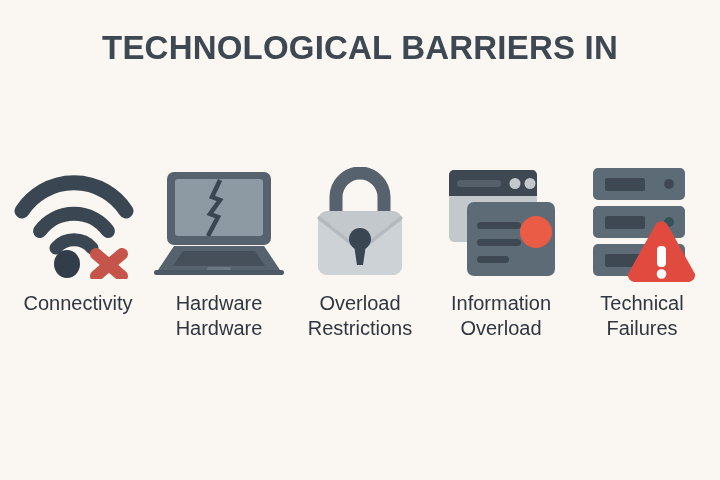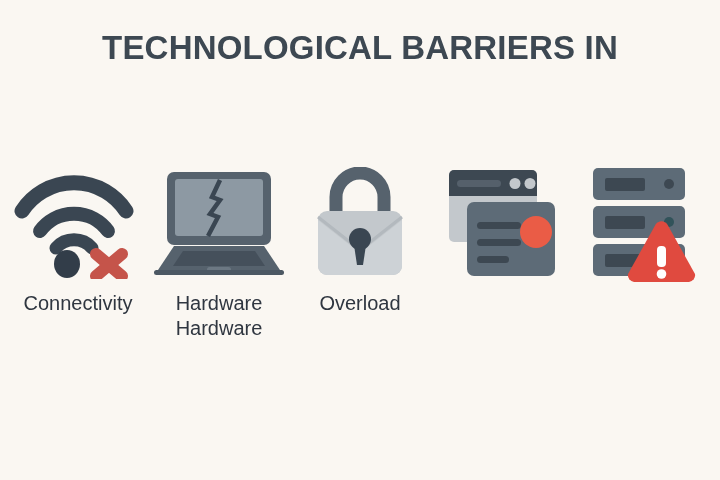--- a/index.html
+++ b/index.html
@@ -167,20 +167,21 @@
 
             <path d="M10 50 L52 83 L94 50" fill="none" stroke="#b3b9be" stroke-width="3"></path>
 
             <circle cx="52" cy="72" r="11" fill="#3a4652"></circle>
             <path d="M46 78 L58 78 L55 98 L49 98 Z" fill="#3a4652"></path>
           </svg>
         </div>
       </div>
       <div class="label">
         <span>Overload</span>
+        <span class="l2">Restrictions</span>
       </div>
     </div>
 
     <div class="item">
       <div class="icon-wrap">
         <div class="windows">
           <svg width="120" height="114" viewBox="0 0 120 114" xmlns="http://www.w3.org/2000/svg">
 
             <rect x="8" y="4" width="88" height="72" rx="5" fill="#c3c8cc"></rect>
 
@@ -194,20 +195,24 @@
             <rect x="26" y="36" width="88" height="74" rx="7" fill="#5d6b77"></rect>
 
             <rect x="36" y="56" width="44" height="7" rx="3.5" fill="#3d4852"></rect>
             <rect x="36" y="73" width="44" height="7" rx="3.5" fill="#3d4852"></rect>
             <rect x="36" y="90" width="32" height="7" rx="3.5" fill="#3d4852"></rect>
 
             <circle cx="95" cy="66" r="16" fill="#ea5c46"></circle>
           </svg>
         </div>
       </div>
+      <div class="label">
+        <span>Information</span>
+        <span class="l2">Overload</span>
+      </div>
     </div>
 
     <div class="item">
       <div class="icon-wrap">
         <div class="server">
           <svg width="118" height="118" viewBox="0 0 118 118" xmlns="http://www.w3.org/2000/svg">
 
             <rect x="10" y="4" width="92" height="32" rx="5" fill="#5d6b77"></rect>
             <rect x="22" y="14" width="40" height="13" rx="2" fill="#3d4852"></rect>
             <circle cx="86" cy="20" r="5" fill="#3d4852"></circle>
@@ -220,16 +225,20 @@
             <rect x="22" y="90" width="40" height="13" rx="2" fill="#3d4852"></rect>
 
             <path d="M76 58 L113 112 A6 6 0 0 1 108 117 L44 117 A6 6 0 0 1 39 108 Z" fill="none"></path>
             <path d="M72.6 60.5 A7 7 0 0 1 84.4 60.5 L112 110 A7 7 0 0 1 106 118 L51 118 A7 7 0 0 1 45 110 Z" fill="#e04a3f"></path>
 
             <rect x="74" y="82" width="9" height="21" rx="4" fill="#ffffff"></rect>
             <circle cx="78.5" cy="110" r="4.8" fill="#ffffff"></circle>
           </svg>
         </div>
       </div>
+      <div class="label">
+        <span>Technical</span>
+        <span class="l2">Failures</span>
+      </div>
     </div>
 
   </div>
 </div>
 
 </body></html>

